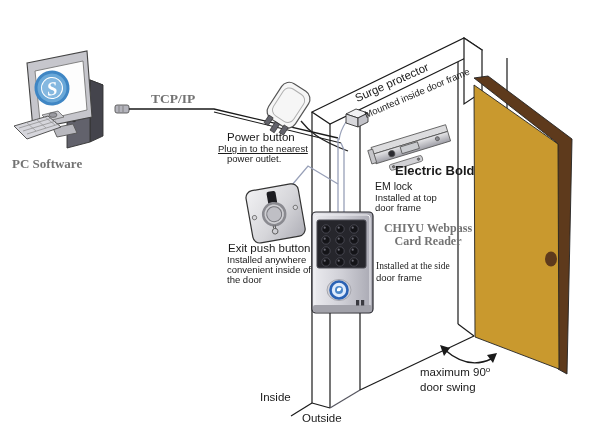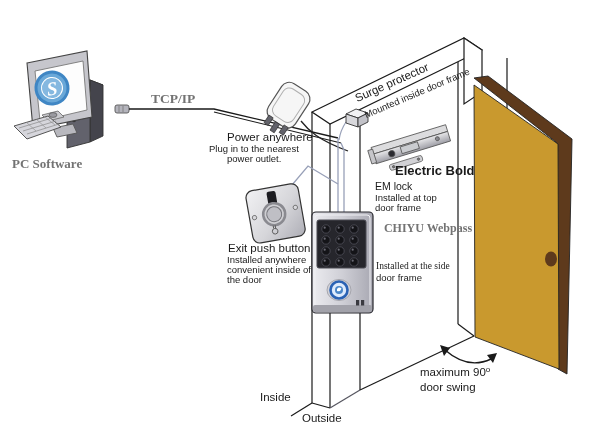--- a/index.html
+++ b/index.html
@@ -196,38 +196,39 @@
     <g fill="#3a3a40">
       <rect x="356" y="300" width="3.2" height="5.5"></rect>
       <rect x="361" y="300" width="3.2" height="5.5"></rect>
     </g>
   </g>
 </svg>
 
 <div class="lbl serifb" style="left:12px;top:157px;font-size:13px;">PC Software</div>
 <div class="lbl serifb" style="left:151px;top:92px;font-size:13.5px;">TCP/IP</div>
 
-<div class="lbl" style="left:227px;top:131px;font-size:11.5px;">Power anywhere</div>
-<div class="lbl small" style="left:209px;top:144px;">Plug in to the nearest</div>
+<div class="lbl" style="left:227px;top:131px;font-size:11.5px;">Power button</div>
+<div class="lbl small" style="left:218px;top:144px;text-decoration:underline;">Plug in to the nearest</div>
 <div class="lbl small" style="left:227px;top:154px;">power outlet.</div>
 
 <div class="lbl" style="left:228px;top:242px;font-size:11.5px;">Exit push button</div>
 <div class="lbl small" style="left:227px;top:255px;">Installed anywhere</div>
 <div class="lbl small" style="left:227px;top:265px;">convenient inside of</div>
 <div class="lbl small" style="left:227px;top:275px;">the door</div>
 
 <div class="lbl rot" style="left:358px;top:92px;font-size:11.5px;transform:rotate(-24deg);">Surge protector</div>
 <div class="lbl rot" style="left:367px;top:110px;font-size:9.5px;transform:rotate(-23deg);">Mounted inside door frame</div>
 
 <div class="lbl sansb" style="left:372px;top:164px;font-size:13px;">Electric Bold</div>
 <div class="lbl" style="left:375px;top:181px;font-size:10.5px;">EM lock</div>
 <div class="lbl small" style="left:375px;top:193px;">Installed at top</div>
 <div class="lbl small" style="left:375px;top:203px;">door frame</div>
 
 <div class="lbl serifb ctr" style="left:374px;top:222px;width:96px;font-size:12px;">CHIYU Webpass</div>
+<div class="lbl serifb ctr" style="left:374px;top:235px;width:96px;font-size:12px;">Card Reader</div>
 <div class="lbl small" style="left:376px;top:262px;font-family:Liberation Serif, serif;">Installed at the side</div>
 <div class="lbl small" style="left:376px;top:273px;">door frame</div>
 
 <div class="lbl" style="left:260px;top:391px;font-size:11.5px;">Inside</div>
 <div class="lbl" style="left:302px;top:412px;font-size:11.5px;">Outside</div>
 
 <div class="lbl" style="left:420px;top:366px;font-size:11.5px;"><span>maximum 90</span><sup class="deg">o</sup></div>
 <div class="lbl" style="left:420px;top:381px;font-size:11.5px;">door swing</div>
 
 </div>

